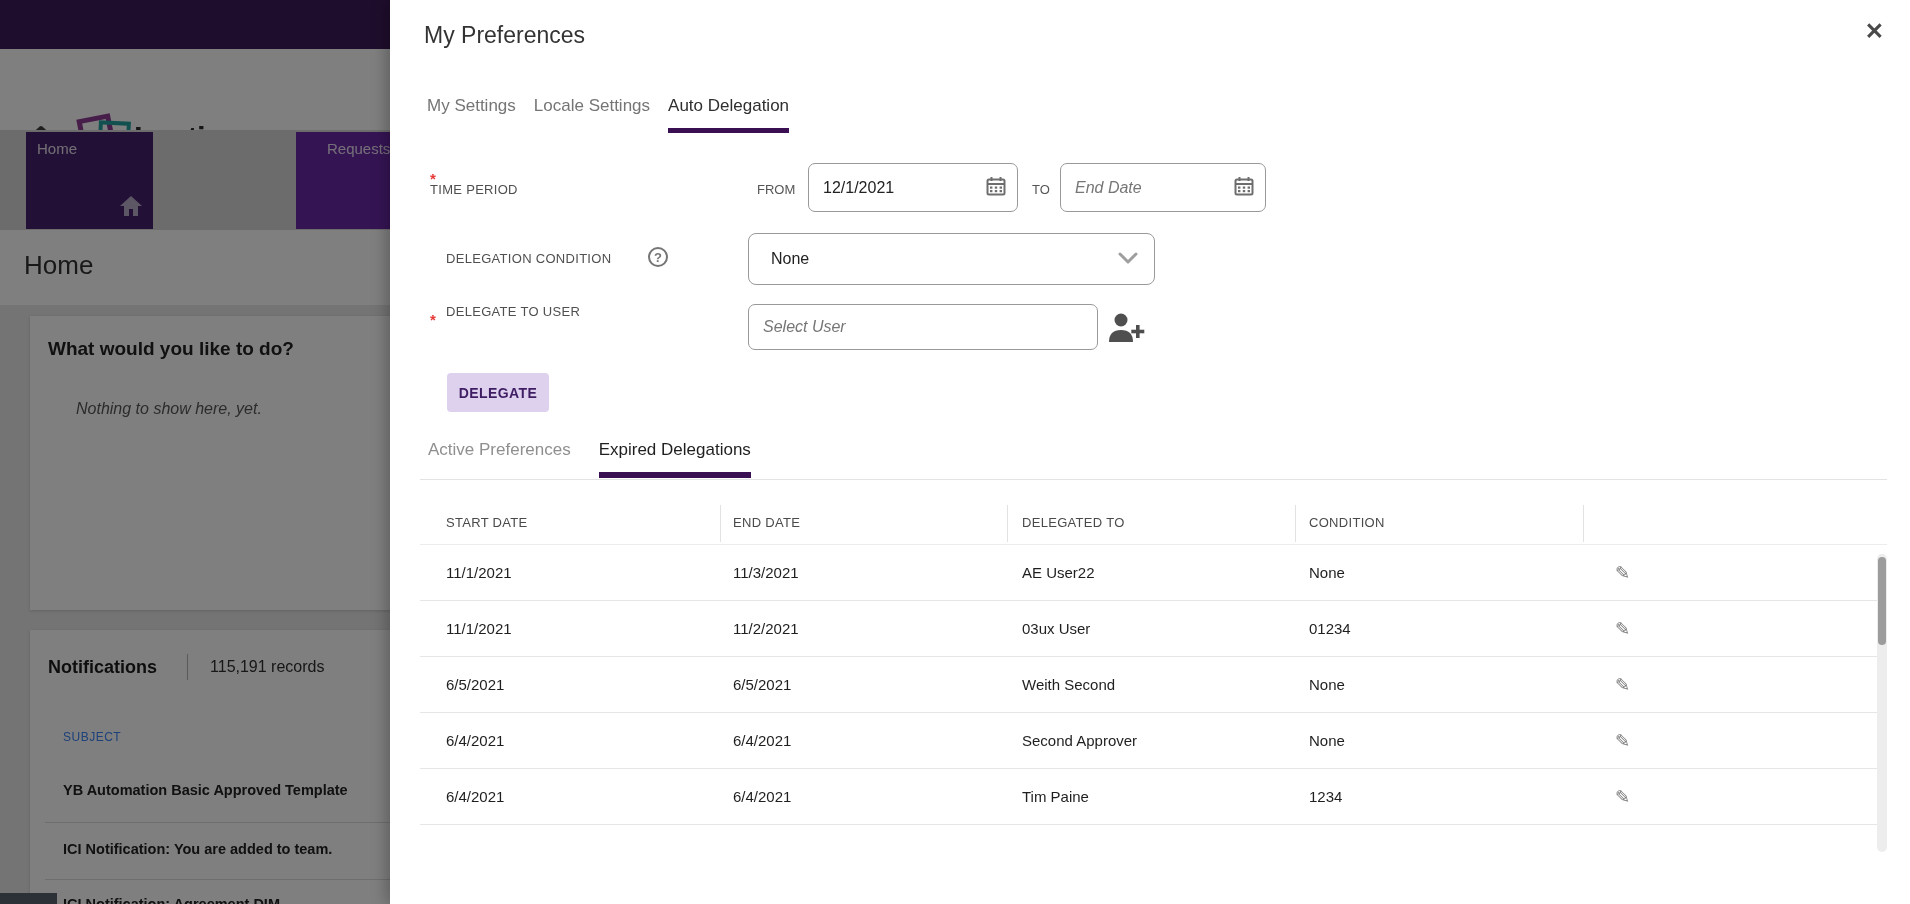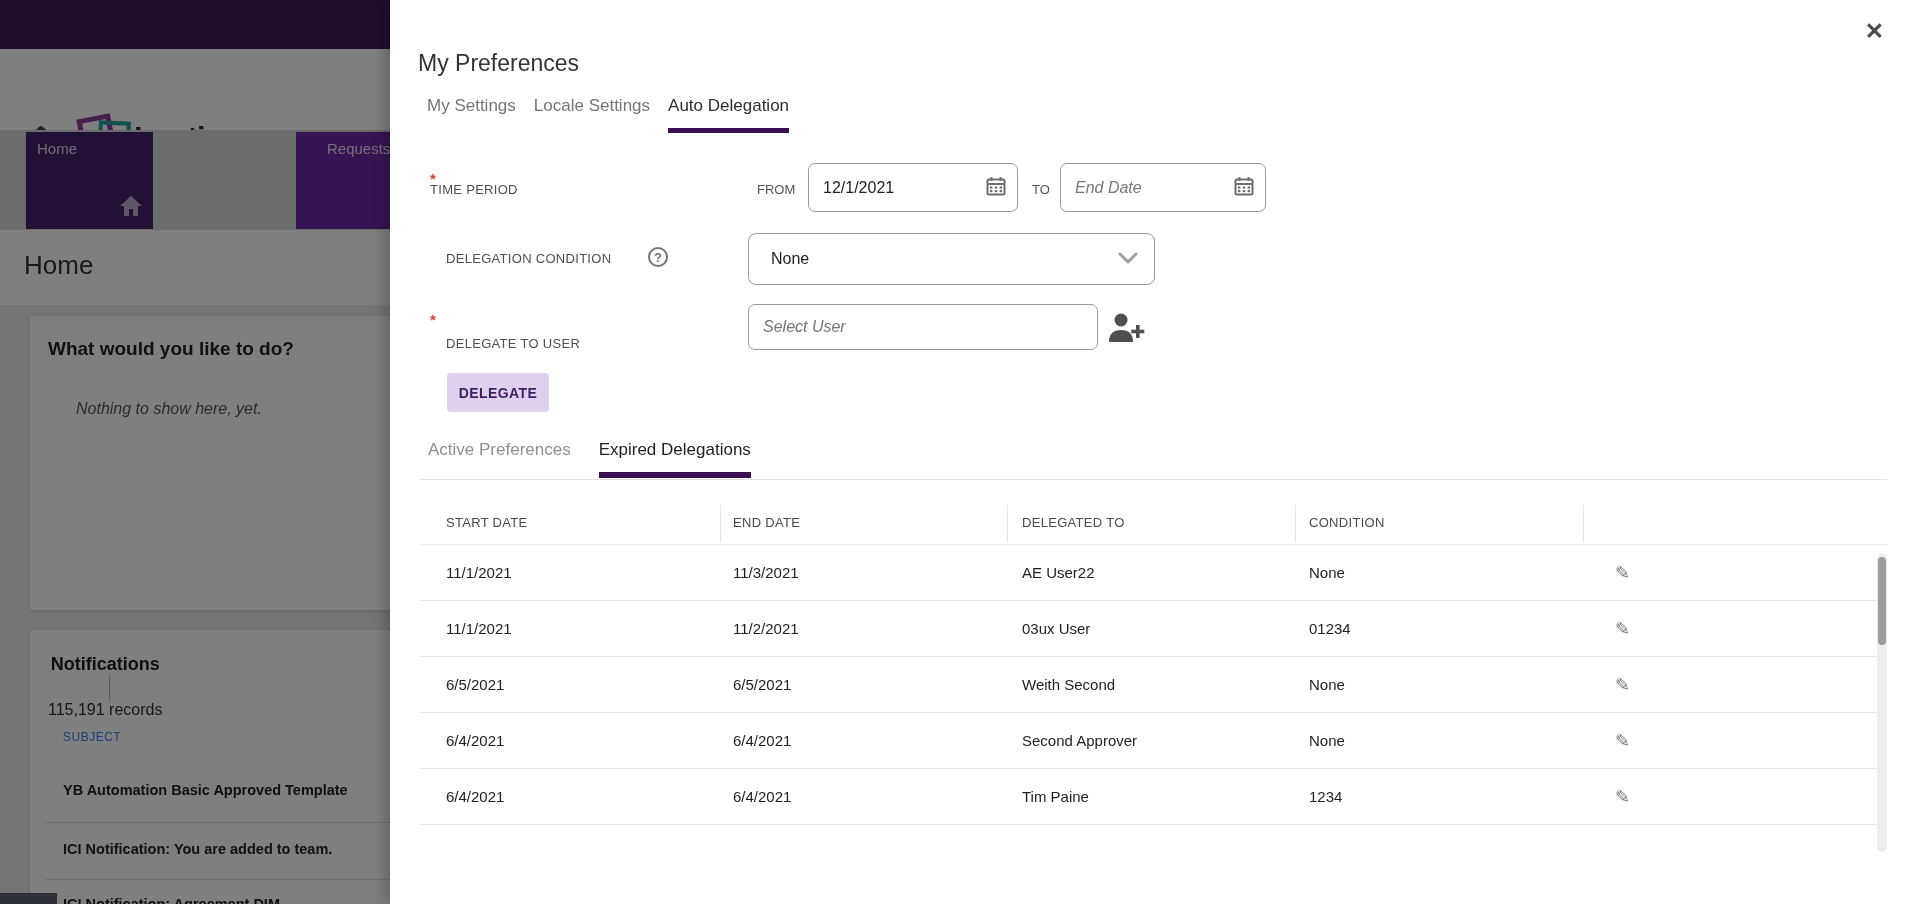--- a/index.html
+++ b/index.html
@@ -24,35 +24,35 @@
   .tile1 { left:26px; background:#44206e; }
   .tile2 { left:161px; background:#62229c; }
   .tile3 { left:296px; background:#6b28a8;padding-left:20px; }
   .titlestrip { position:absolute; left:0; top:230px; width:100%; height:75px; background:#ffffff; }
   .pagetitle { position:absolute; left:24px; top:20px; font-size:26px; color:#333; }
   .card { position:absolute; background:#fff; box-shadow:0 1px 3px rgba(0,0,0,0.15); }
   .card1 { left:30px; top:316px; width:362px; height:294px; }
   .card1-title { position:absolute; left:18px; top:22px; font-size:19px; font-weight:700; color:#222; }
   .card1-empty { position:absolute; left:18px; top:84px; font-size:16px; font-style:italic; color:#575757;margin-left:28px; }
   .card2 { left:30px; top:630px; width:362px; height:274px; overflow:hidden; }
-  .notif-head { position:absolute; left:18px; top:24px; display:flex; align-items:center;flex-direction:column; }
+  .notif-head { position:absolute; left:18px; top:24px; display:flex; align-items:center; }
   .notif-title { font-size:18px; font-weight:700; color:#1c1c1c; }
   .notif-sep { width:1px; height:26px; background:#b5b5b5; margin:0 22px 0 30px; }
   .notif-count { font-size:16px; color:#2f2f2f; }
   .notif-subject { position:absolute; left:33px; top:100px; font-size:12px; letter-spacing:0.5px; color:#3b82f6; }
   .notif-row { position:absolute; left:33px; width:400px; font-size:14.5px; font-weight:700; color:#222; white-space:nowrap; }
   .notif-div { position:absolute; left:15px; right:0; height:1px; background:#dcdcdc; }
   .corner { position:absolute; left:0; top:893px; width:57px; height:11px; background:#59626e; }
 
   
   .overlay { position:absolute; inset:0; background:rgba(0,0,0,0.5); z-index:2; }
 
   
   .modal { position:absolute; left:390px; top:0; width:1520px; height:904px; background:#fff; z-index:3; box-shadow:-4px 0 14px rgba(0,0,0,0.25); }
-  .m-title { position:absolute; left:28px; top:22px; font-size:23px; color:#333;margin-top:28px; }
+  .m-title { position:absolute; left:34px; top:22px; font-size:23px; color:#333; }
   .m-close { position:absolute; right:26px; top:20px; font-size:23px; font-weight:700; color:#4a4a4a; cursor:pointer; line-height:1; }
   .m-tabs { position:absolute; left:37px; top:96px; display:flex; gap:18px; }
   .m-tab { font-size:17px; color:#757575; padding-bottom:12px; cursor:pointer; }
   .m-tab.active { color:#2f2f2f; border-bottom:5px solid #3b1053; }
 
   .ast { position:absolute; color:#e53935; font-size:15px; font-weight:700; }
   .flabel { position:absolute; font-size:13px; letter-spacing:0.3px; color:#4f4f4f; }
   .smalllabel { position:absolute; font-size:13px; color:#555; }
   .inputbox { position:absolute; border:1px solid #999; border-radius:7px; background:#fff; }
   .inputbox input { width:100%; height:100%; border:none; outline:none; background:transparent; font-family:"Liberation Sans",sans-serif; font-size:16px; color:#222; padding:0 40px 0 14px; border-radius:7px; }
@@ -212,21 +212,21 @@
     <div class="dropdown" style="left:358px; top:233px; width:407px; height:52px;">
       <span class="dd-value">None</span>
       <span class="dd-chev">
         <svg width="20" height="12" viewBox="0 0 20 12">
             <polyline points="2,2 10,10 18,2" fill="none" stroke="#9e9e9e" stroke-width="3" stroke-linecap="round" stroke-linejoin="round"></polyline>
           </svg>
       </span>
     </div>
 
     <span class="ast" style="left:40px; top:311px;">*</span>
-    <span class="flabel" style="left:56px; top:336px;">DELEGATE TO USER</span>
+    <span class="flabel" style="left:56px; top:304px;">DELEGATE TO USER</span>
 
     <div class="inputbox" style="left:358px; top:304px; width:350px; height:46px;">
       <input type="text" placeholder="Select User" style="">
     </div>
     <span class="personadd" style="left:716px; top:309px;">
       <svg width="40" height="36" viewBox="0 0 40 36">
           <circle cx="15" cy="11" r="6.5" fill="#4f4f4f"></circle>
           <path d="M3 33 q0 -12 12 -12 q12 0 12 12 z" fill="#4f4f4f"></path>
           <rect x="30" y="16" width="3.6" height="13" fill="#4f4f4f"></rect>
           <rect x="25.3" y="20.7" width="13" height="3.6" fill="#4f4f4f"></rect>

